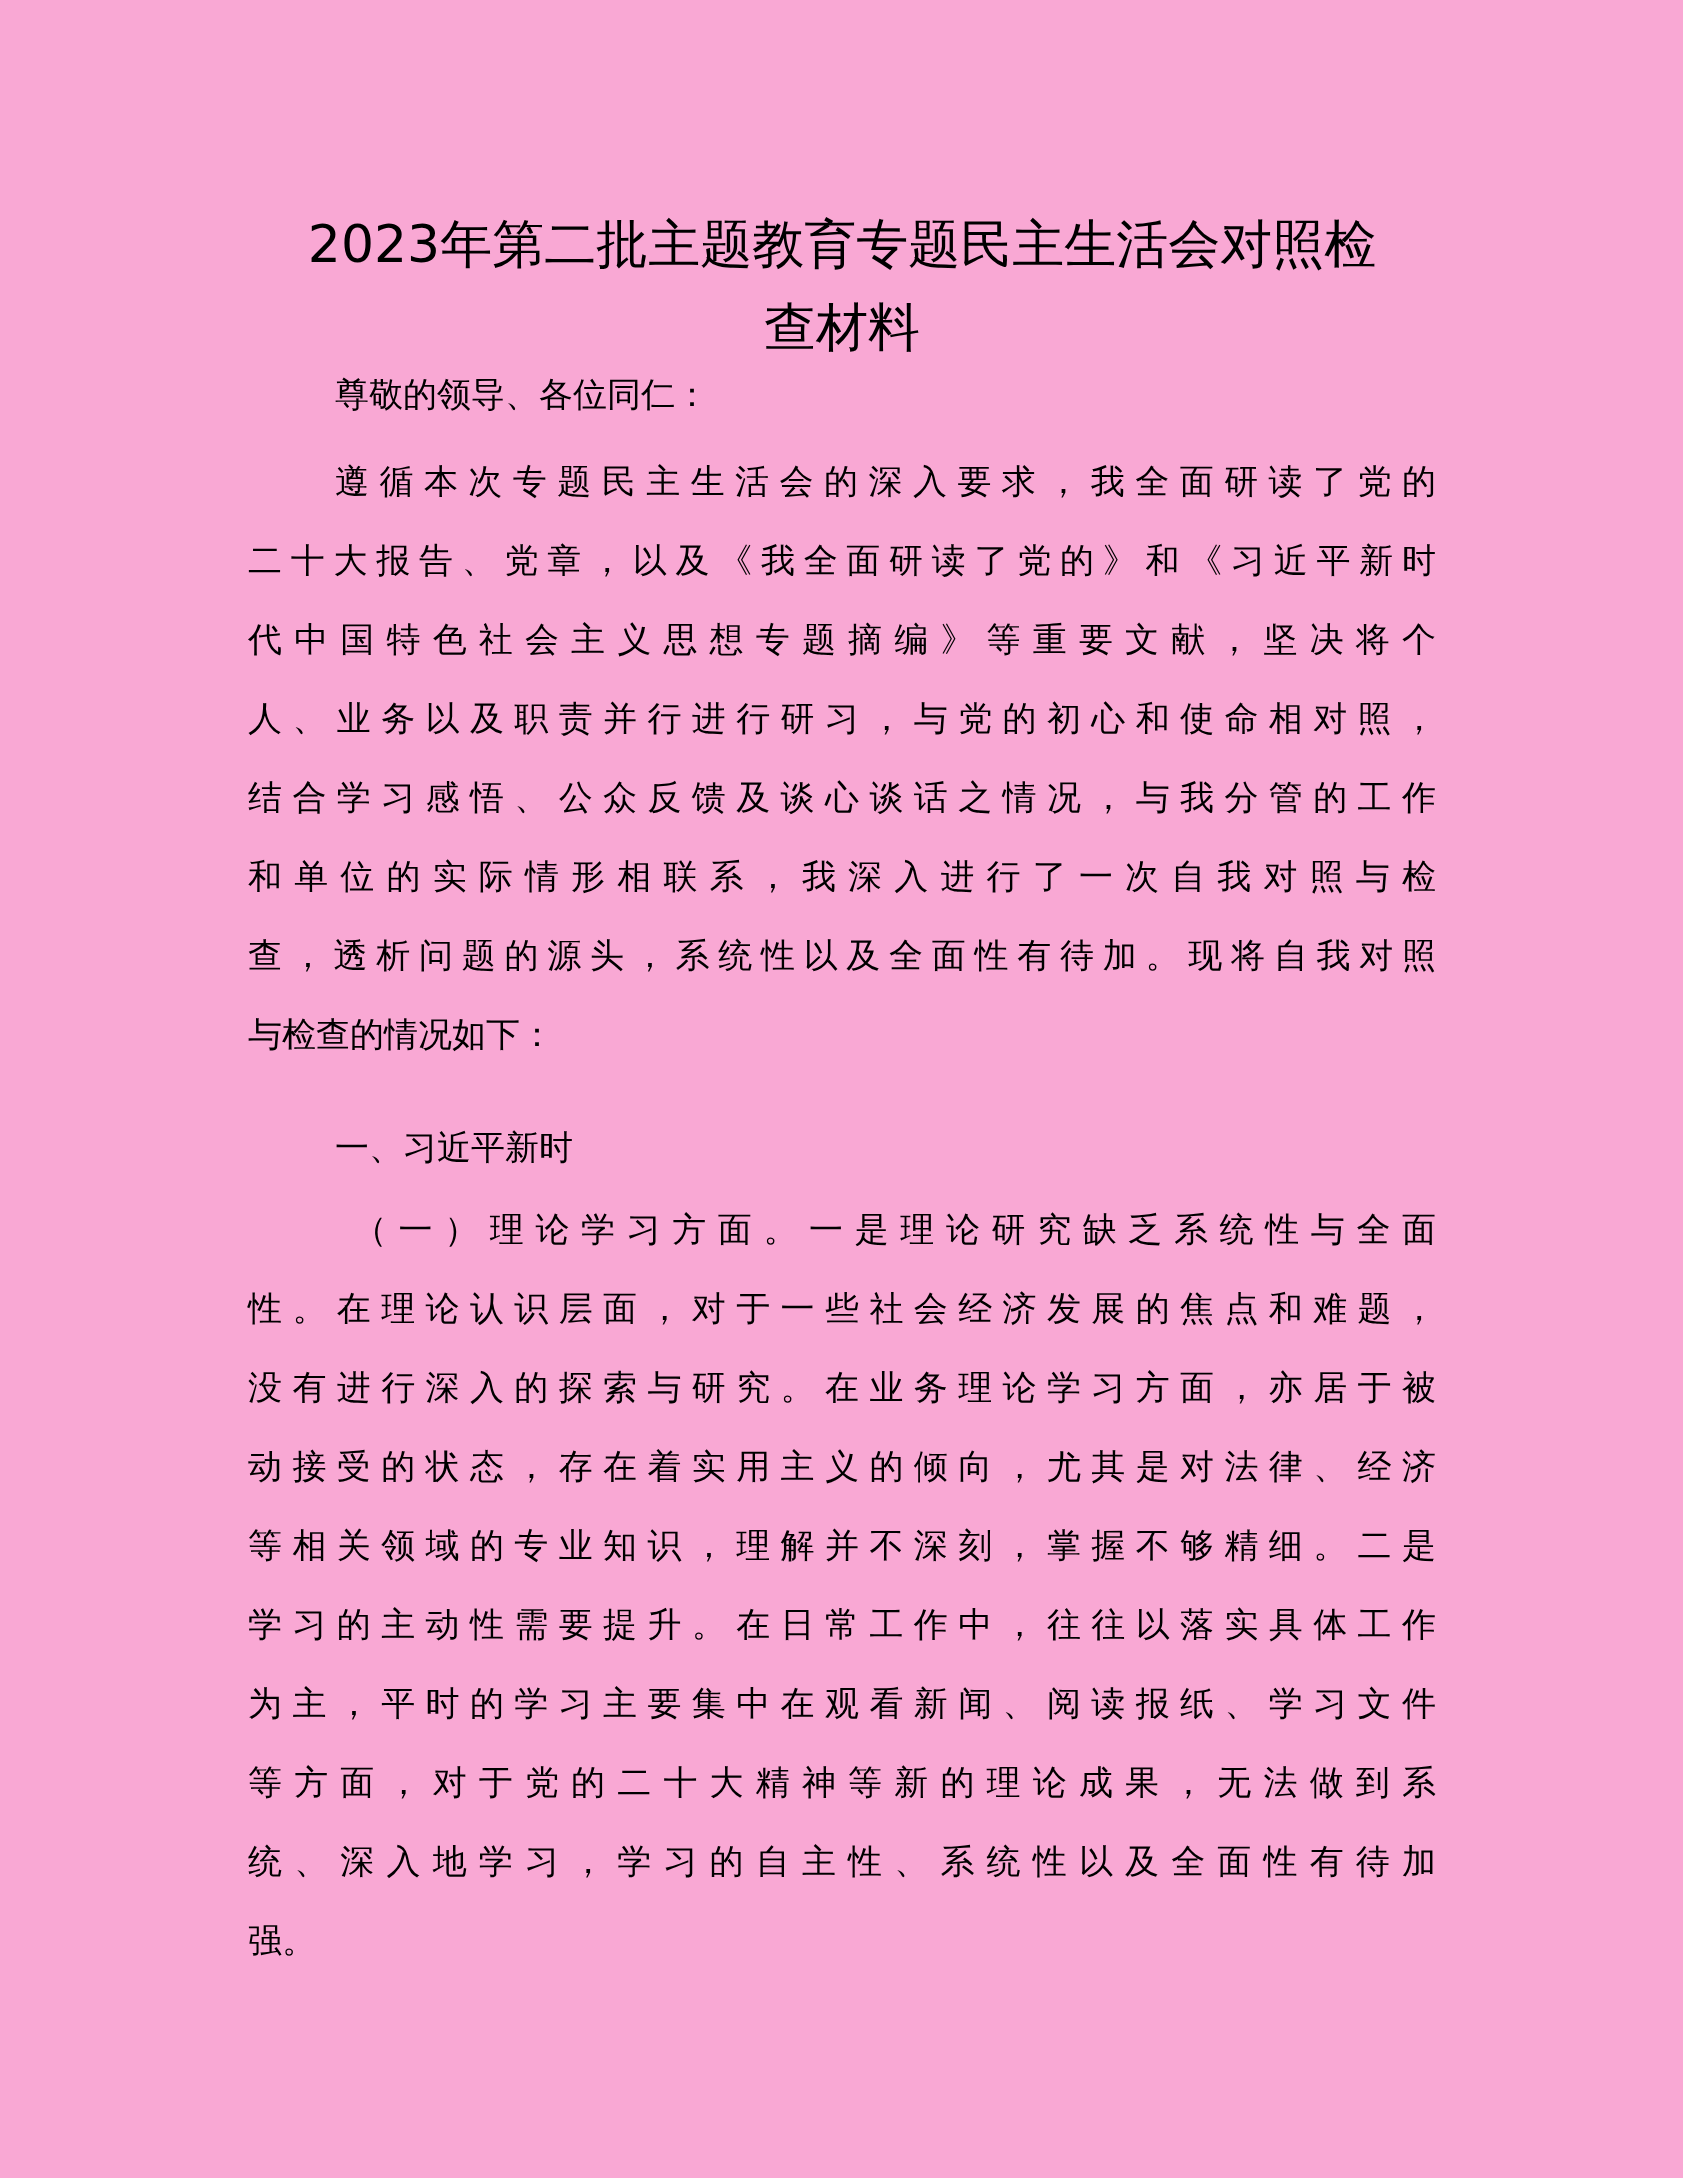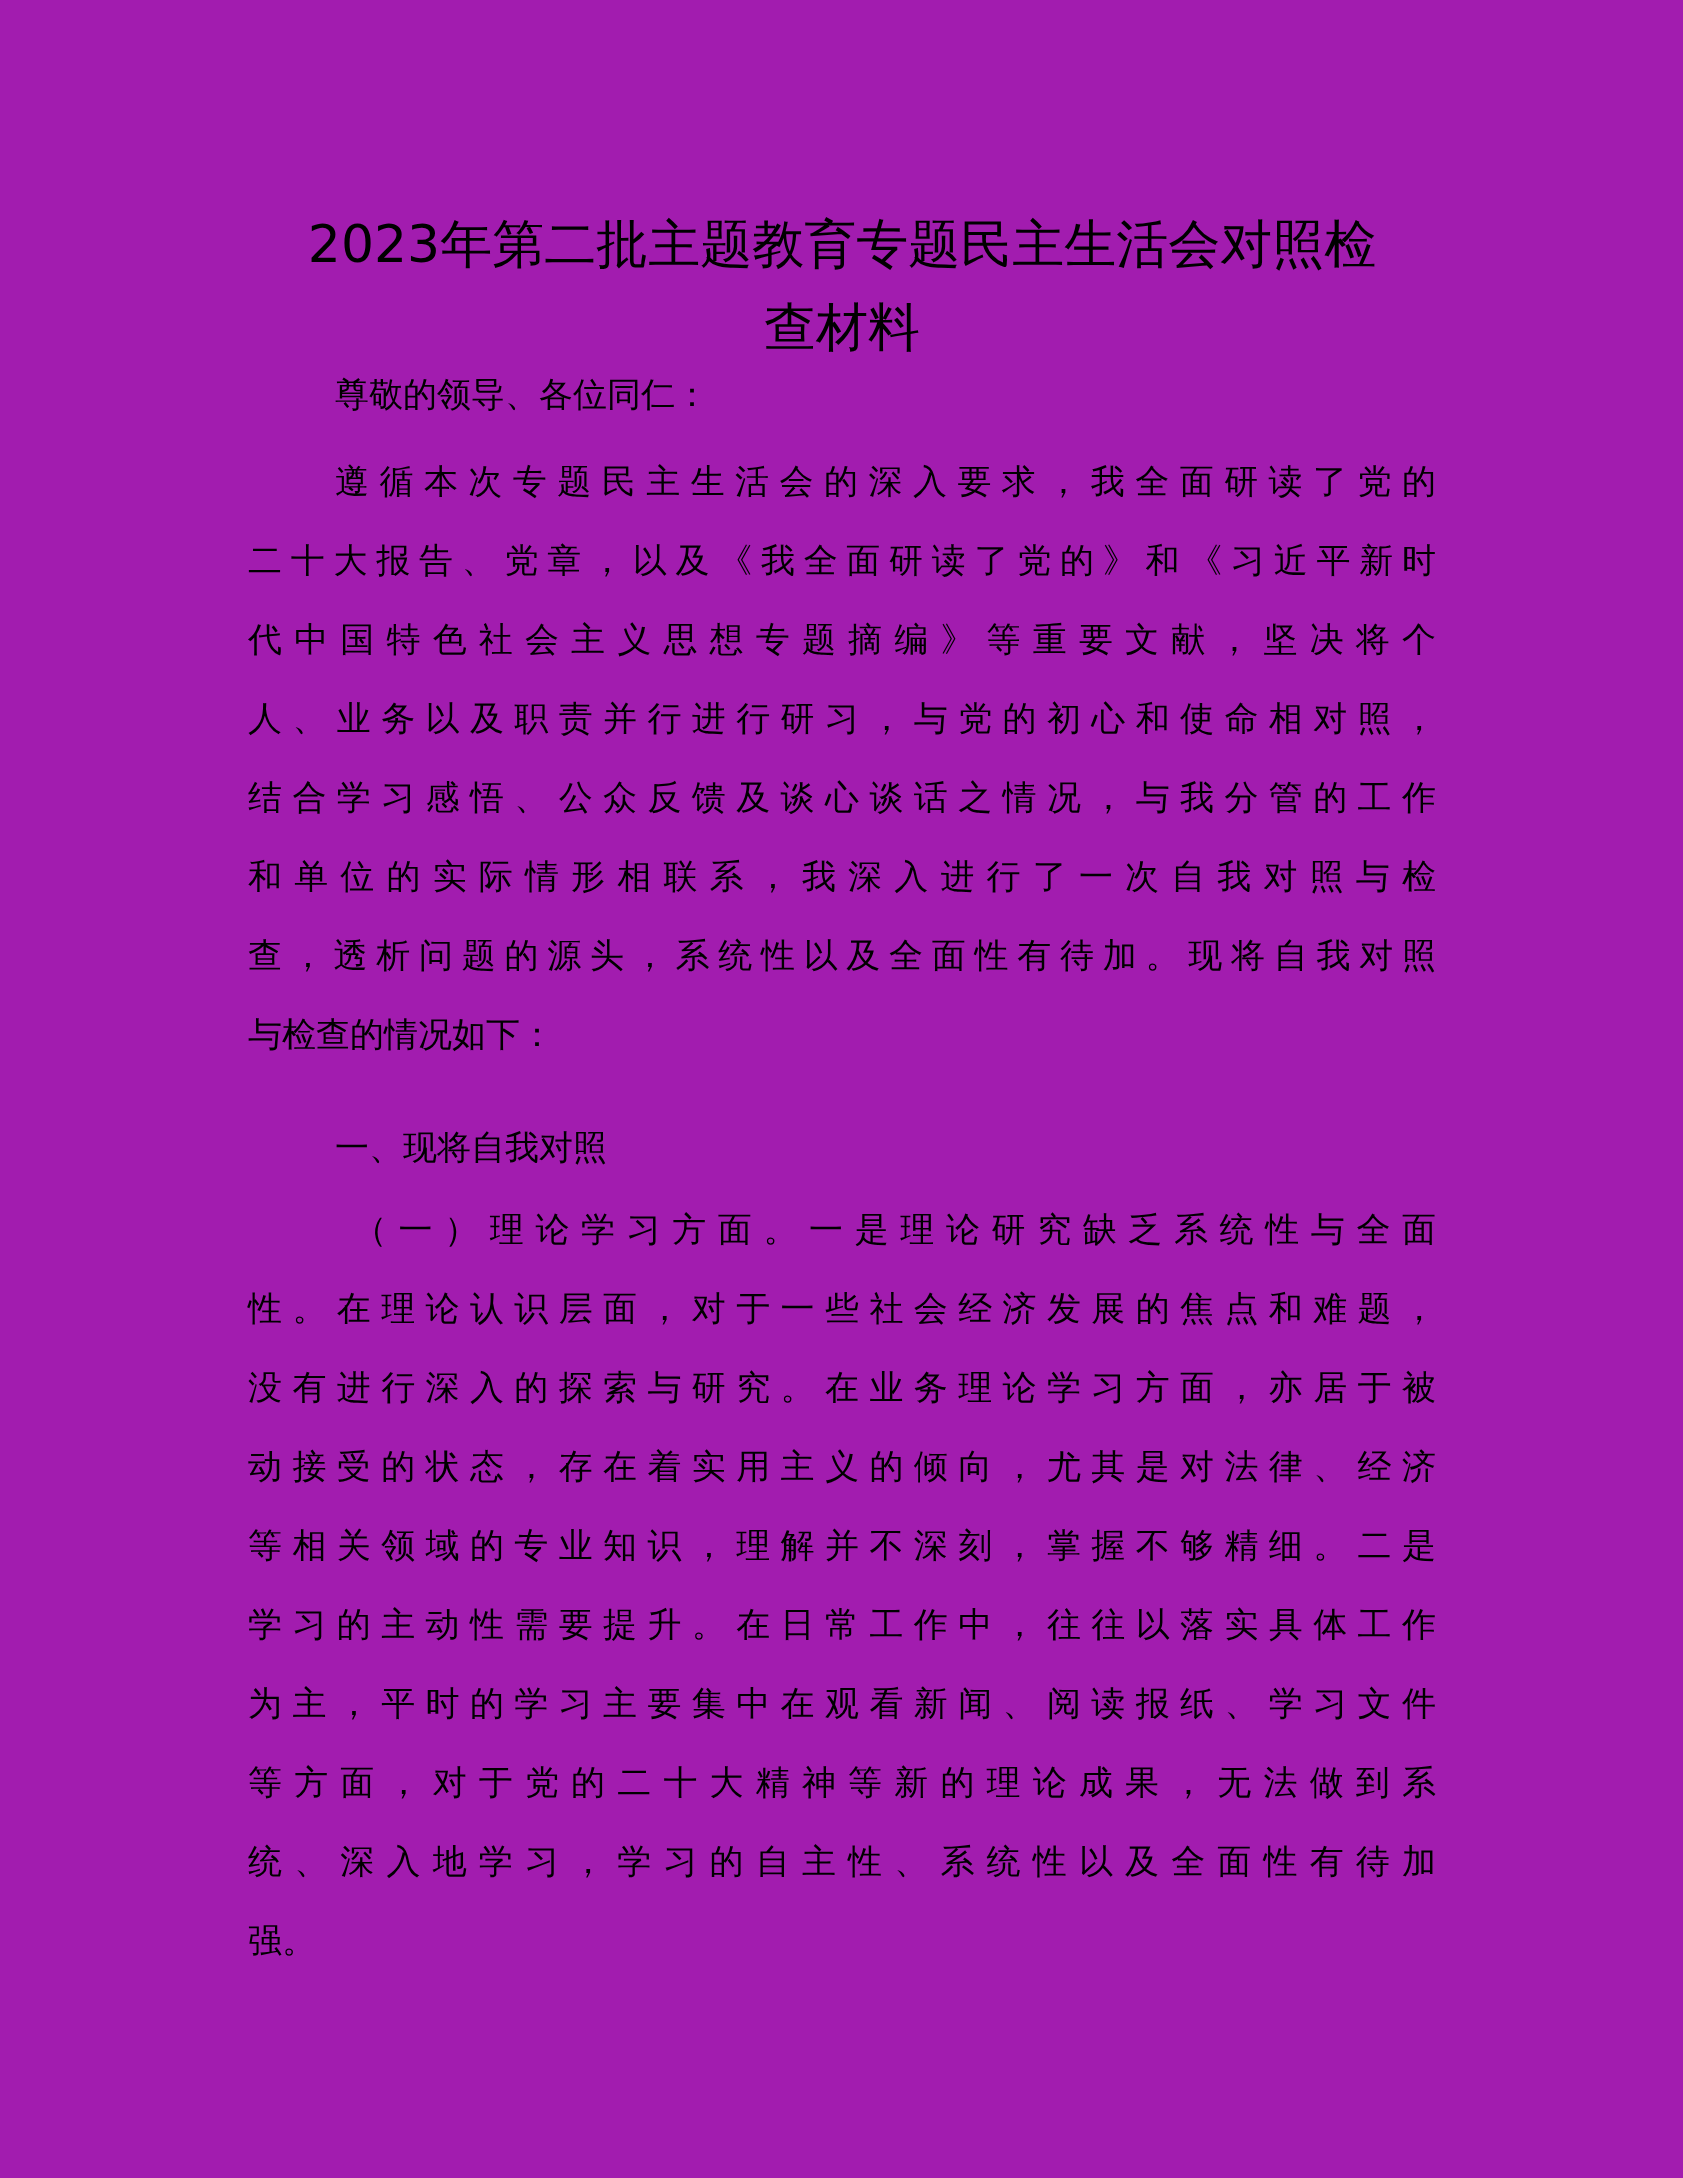--- a/index.html
+++ b/index.html
@@ -14,21 +14,21 @@
       overflow: hidden;
       color: #000000;
       font-family: "DejaVu Sans", "Liberation Sans", sans-serif;
     }
     .page {
       position: absolute;
       left: 0;
       top: 0;
       width: 1683px;
       height: 2178px;
-      background: #a21caf;
+      background: #f9a8d4;
     }
     .title {
       position: absolute;
       left: 248px;
       top: 203px;
       width: 1188px;
       text-align: center;
       font-size: 52px;
       line-height: 83px;
       font-weight: normal;
@@ -79,21 +79,21 @@
     <span class="line">二十大报告、党章，以及《我全面研读了党的》和《习近平新时</span>
     <span class="line">代中国特色社会主义思想专题摘编》等重要文献，坚决将个</span>
     <span class="line">人、业务以及职责并行进行研习，与党的初心和使命相对照，</span>
     <span class="line">结合学习感悟、公众反馈及谈心谈话之情况，与我分管的工作</span>
     <span class="line">和单位的实际情形相联系，我深入进行了一次自我对照与检</span>
     <span class="line">查，透析问题的源头，系统性以及全面性有待加。现将自我对照</span>
     <span class="line last">与检查的情况如下：</span>
   </p>
 
   <p class="body-text" style="top:1108px;">
-    <span class="line indent last">一、现将自我对照</span>
+    <span class="line indent last">一、习近平新时</span>
   </p>
 
   <p class="body-text" style="top:1190px;">
     <span class="line indent2">（一）理论学习方面。一是理论研究缺乏系统性与全面</span>
     <span class="line">性。在理论认识层面，对于一些社会经济发展的焦点和难题，</span>
     <span class="line">没有进行深入的探索与研究。在业务理论学习方面，亦居于被</span>
     <span class="line">动接受的状态，存在着实用主义的倾向，尤其是对法律、经济</span>
     <span class="line">等相关领域的专业知识，理解并不深刻，掌握不够精细。二是</span>
     <span class="line">学习的主动性需要提升。在日常工作中，往往以落实具体工作</span>
     <span class="line">为主，平时的学习主要集中在观看新闻、阅读报纸、学习文件</span>

